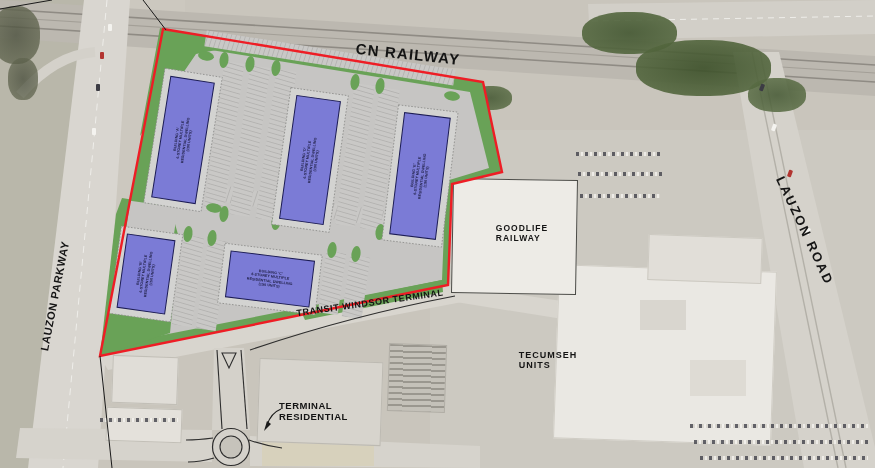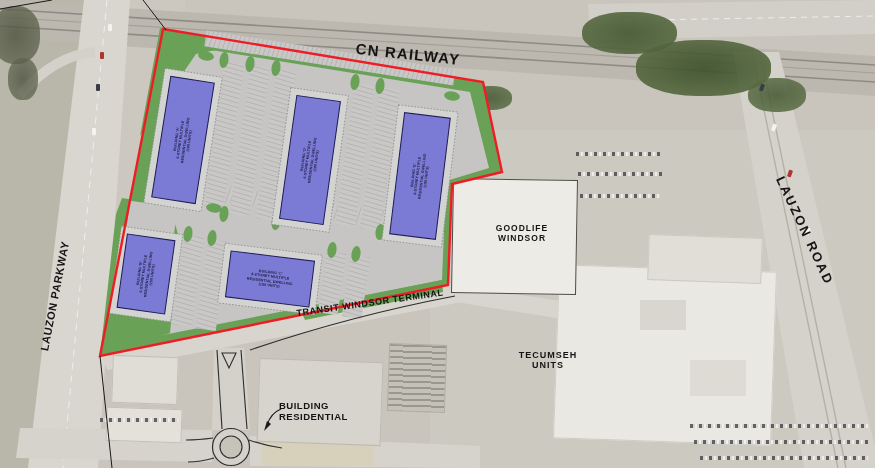--- a/index.html
+++ b/index.html
@@ -182,32 +182,32 @@
   </svg>
 
   <div class="label" style="left:408px;top:54px;font-size:15px;letter-spacing:1.2px;transform:translate(-50%,-50%) rotate(6deg);">CN RAILWAY</div>
 
   <div class="label" style="left:55px;top:296px;font-size:11px;letter-spacing:.6px;transform:translate(-50%,-50%) rotate(-79deg);">LAUZON PARKWAY</div>
 
   <div class="label" style="left:804px;top:231px;font-size:13px;letter-spacing:2px;transform:translate(-50%,-50%) rotate(65deg);">LAUZON ROAD</div>
 
   <div class="label" style="left:370px;top:303px;font-size:9px;letter-spacing:.6px;transform:translate(-50%,-50%) rotate(-8deg);">TRANSIT WINDSOR TERMINAL</div>
 
-  <div class="label" style="left:522px;top:234px;font-size:8.5px;letter-spacing:1px;text-align:center;">
+  <div class="label" style="left:522px;top:234px;font-size:8.5px;letter-spacing:1px;">
     <div>GOODLIFE</div>
-    <div>WINDSOR</div>
-  </div>
-
-  <div class="label" style="left:548px;top:360px;font-size:9px;letter-spacing:1px;text-align:center;">
+    <div>RAILWAY</div>
+  </div>
+
+  <div class="label" style="left:548px;top:360px;font-size:9px;letter-spacing:1px;text-align:left;">
     <div>TECUMSEH</div>
     <div>UNITS</div>
   </div>
 
   <div class="label" style="left:279px;top:401px;font-size:9.5px;letter-spacing:.5px;text-align:left;transform:none;">
-    <div>BUILDING</div>
+    <div>TERMINAL</div>
     <div>RESIDENTIAL</div>
   </div>
 
   <div class="bl-label" style="left:183px;top:140px;transform:translate(-50%,-50%) rotate(-82deg);">
     <div>BUILDING 'A'</div>
     <div>6-STOREY MULTIPLE</div>
     <div>RESIDENTIAL DWELLING</div>
     <div>(190 UNITS)</div>
   </div>
   <div class="bl-label" style="left:310px;top:160px;transform:translate(-50%,-50%) rotate(-82deg);">

